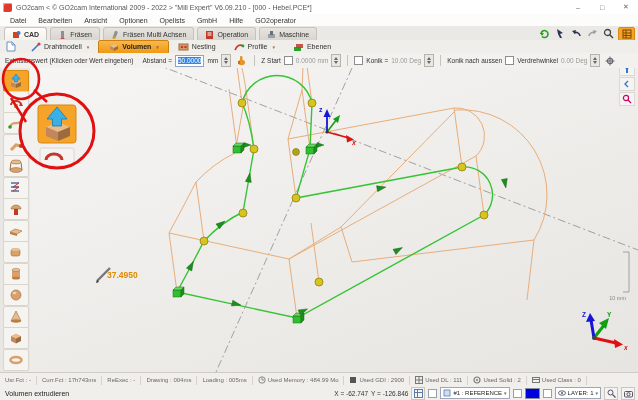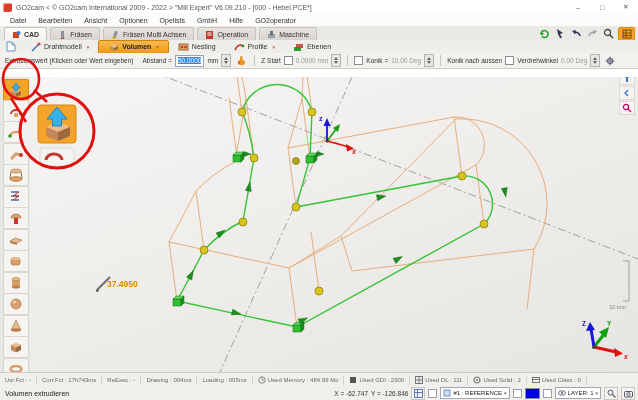--- a/index.html
+++ b/index.html
@@ -45,21 +45,21 @@
   .pb-input .sel{background:#2f86e8;color:#fff;}
   .pb-dim{color:#9a9a9a;}
   .pb-spin{width:8px;height:11px;background:#e9e7e3;border:1px solid #b6b3ad;display:flex;flex-direction:column;
            align-items:center;justify-content:center;gap:1px;flex:none;}
   .tri-up{width:0;height:0;border-left:2px solid transparent;border-right:2px solid transparent;border-bottom:3px solid #666;}
   .tri-down{width:0;height:0;border-left:2px solid transparent;border-right:2px solid transparent;border-top:3px solid #666;}
   .pb-check{width:7px;height:7px;background:#fff;border:1px solid #8d8d8d;flex:none;}
   .pb-sep{width:1px;height:11px;background:#c6c3bd;margin:0 3px;flex:none;}
   .pb-btn{width:14px;height:12px;display:flex;align-items:center;justify-content:center;}
   
-  .main{position:absolute;top:77px;left:0;width:638px;height:304px;}
+  .main{position:absolute;top:68px;left:0;width:638px;height:304px;}
   .sidebar{position:absolute;left:0;top:0;width:30px;height:304px;background:#e9e7e3;
            border-right:1px solid #d3d0ca;}
   .sb-btn{position:absolute;left:3px;width:24px;height:20px;background:#f5f4f1;border:1px solid #d9d6d0;
           border-radius:2px;display:flex;align-items:center;justify-content:center;}
   .sb-btn.active{background:#f5a329;border-color:#d8890e;}
   .viewport{position:absolute;left:30px;top:0;width:608px;height:304px;overflow:hidden;
             background:linear-gradient(160deg,#f6f5f4 0%,#edece9 55%,#e7e5e2 100%);}
   .geom{position:absolute;left:0;top:0;}
   .mini-toolbar{position:absolute;right:4px;top:-6px;width:15px;display:flex;flex-direction:column;gap:1px;}
   .mt-btn{width:14px;height:12px;background:#f5f4f2;border:1px solid #dcd9d4;display:flex;

